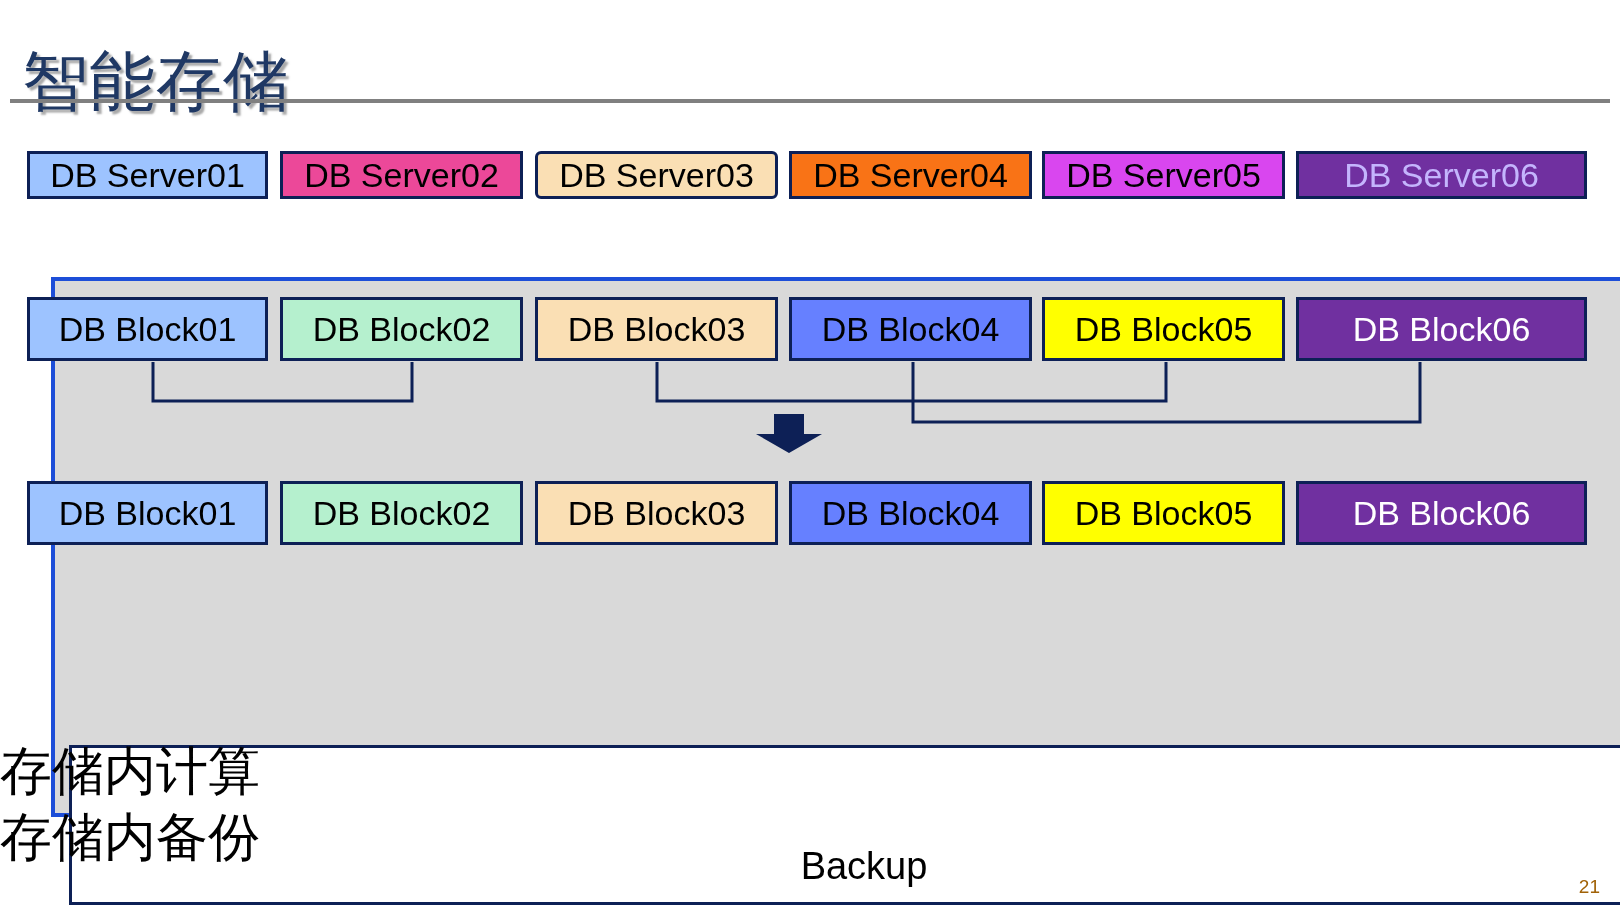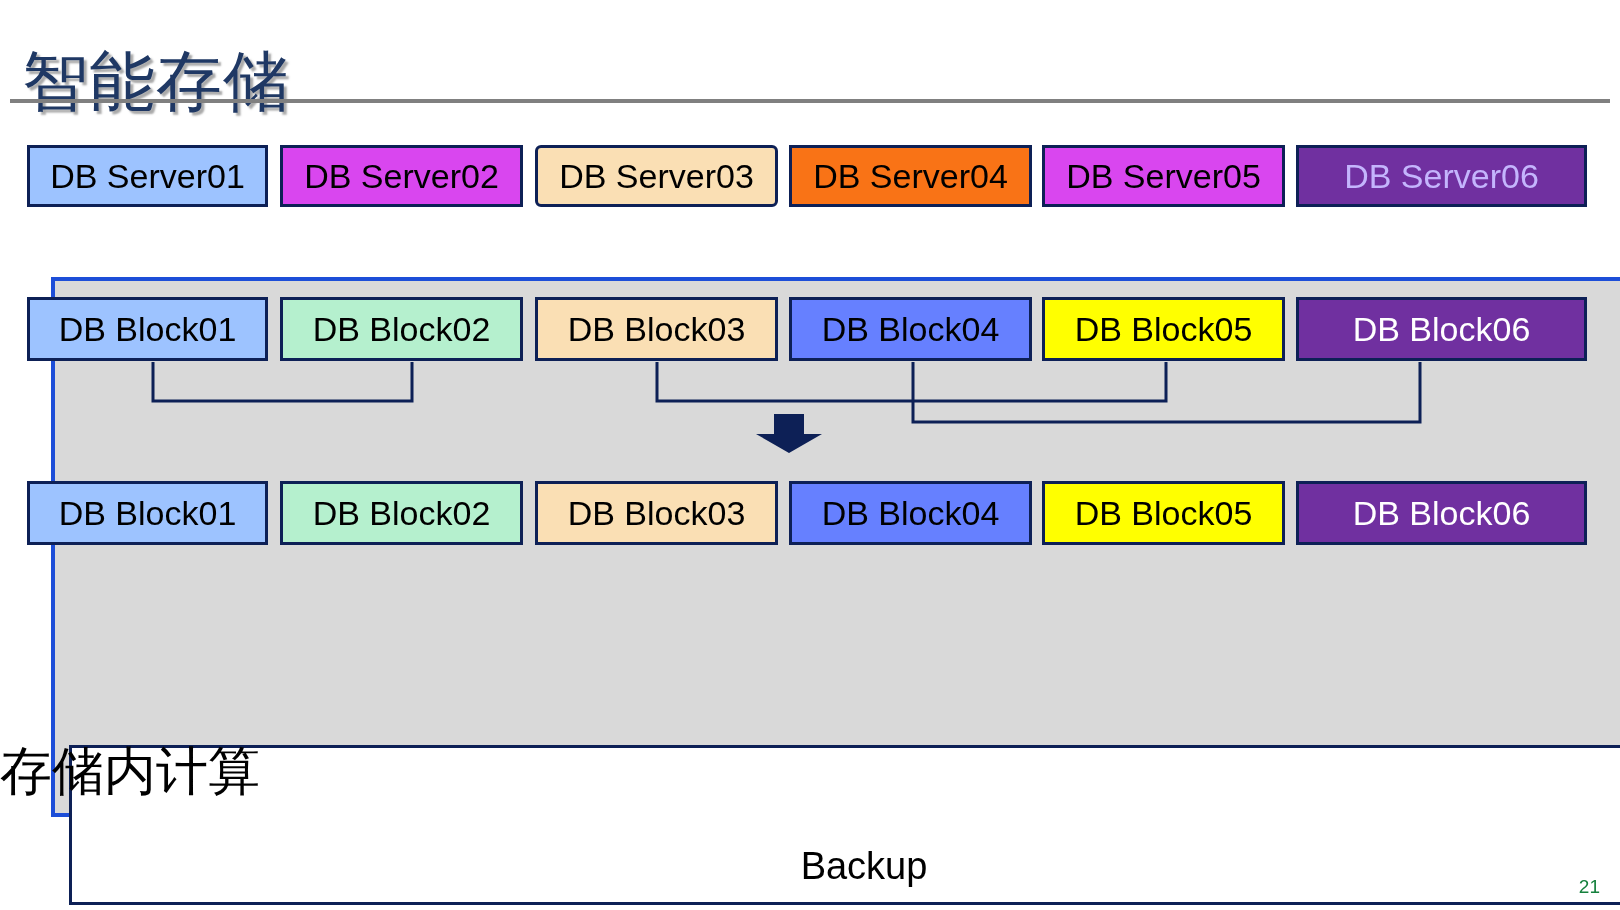--- a/index.html
+++ b/index.html
@@ -46,21 +46,21 @@
     display: flex;
     align-items: center;
     justify-content: center;
     font-size: 34px;
     line-height: 1;
     color: #000000;
     white-space: nowrap;
   }
 
   
-  #server-row .db-box { top: 145px; height: 62px; }
+  #server-row .db-box { top: 151px; height: 48px; }
 
   
   #storage-container {
     position: absolute;
     left: 3px;
     top: 277px;
     width: 1612px;
     height: 540px;
     background: #D9D9D9;
     border: 4px solid #1d4ed8;
@@ -113,32 +113,32 @@
     line-height: 66px;
     color: #000000;
   }
 
   
   #page-number {
     position: absolute;
     right: 20px;
     bottom: 12px;
     font-size: 19px;
-    color: #15803d;
+    color: #a16207;
   }
 </style>
 </head>
 <body>
 
 <div id="slide-title">智能存储</div>
 <div id="title-rule"></div>
 
 <div id="server-row">
     <div class="db-box" style="left: 27px; width: 241px; background: rgb(157, 195, 255); color: rgb(0, 0, 0); border-color: rgb(13, 32, 86);">DB Server01</div>
-    <div class="db-box" style="left: 280px; width: 243px; background: #d946ef; color: rgb(0, 0, 0); border-color: rgb(13, 32, 86); text-align: right;">DB Server02</div>
+    <div class="db-box" style="left: 280px; width: 243px; background: #ec4899; color: rgb(0, 0, 0); border-color: rgb(13, 32, 86); text-align: right;">DB Server02</div>
     <div class="db-box" style="left: 535px; width: 243px; background: rgb(250, 223, 180); color: rgb(0, 0, 0); border-color: rgb(13, 32, 86); border-radius: 6px;">DB Server03</div>
     <div class="db-box" style="left: 789px; width: 243px; background: #f97316; color: rgb(0, 0, 0); border-color: rgb(13, 32, 86); text-align: right;">DB Server04</div>
     <div class="db-box" style="left: 1042px; width: 243px; background: #d946ef; color: rgb(0, 0, 0); border-color: rgb(13, 32, 86);">DB Server05</div>
     <div class="db-box" style="left: 1296px; width: 291px; background: rgb(112, 48, 160); color: #c4b5fd; border-color: rgb(13, 32, 86);">DB Server06</div>
   </div>
 
 <div id="storage-container">
 
   <div id="backup-panel"></div>
 
@@ -165,15 +165,16 @@
 
 <svg id="connectors" viewBox="0 0 1620 910" xmlns="http://www.w3.org/2000/svg">
     <path d="M 153 362 L 153 401 L 412 401 L 412 362" fill="none" stroke="#0D2056" stroke-width="3"></path>
     <path d="M 657 362 L 657 401 L 1166 401 L 1166 362" fill="none" stroke="#0D2056" stroke-width="3"></path>
     <path d="M 913 362 L 913 422 L 1420 422 L 1420 362" fill="none" stroke="#0D2056" stroke-width="3"></path>
     <polygon points="774,414 804,414 804,434 822,434 789,453 756,434 774,434" fill="#0D2056"></polygon>
   </svg>
 
 <div id="footer-lines">
   <div>存储内计算</div>
+  <div>存储内备份</div>
 </div>
 
 <div id="page-number">21</div>
 
 </body></html>

